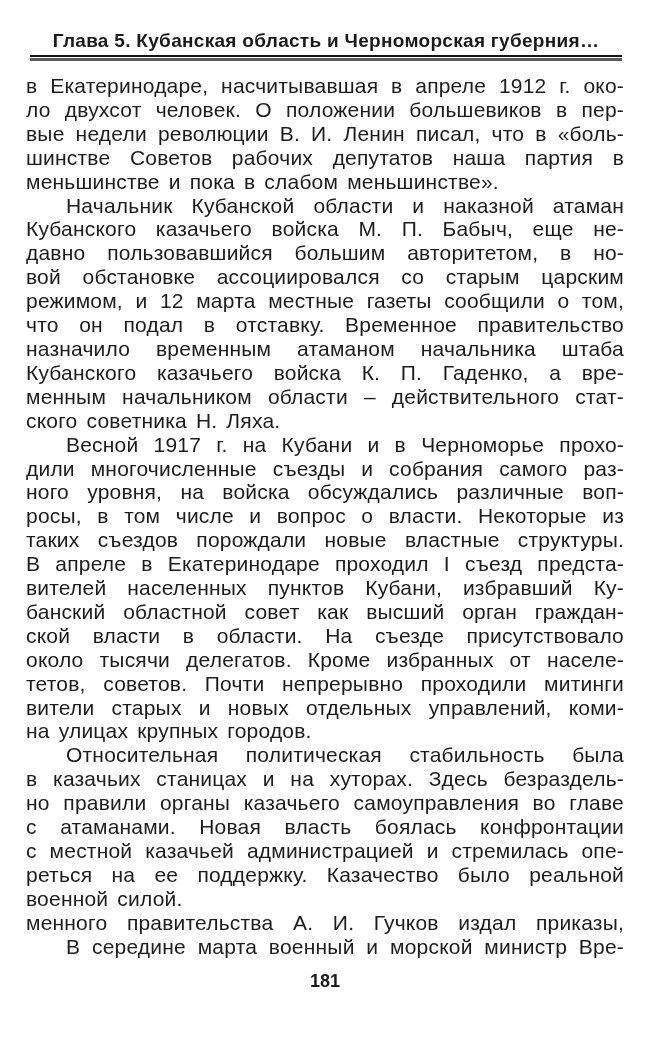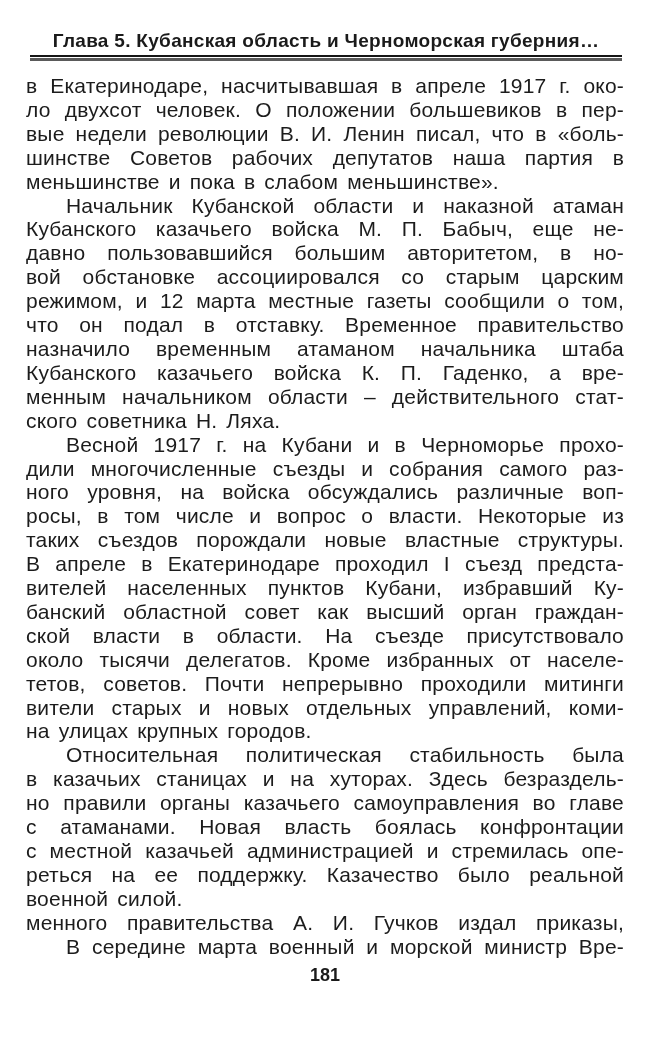--- a/index.html
+++ b/index.html
@@ -47,21 +47,21 @@
     overflow: hidden;
     white-space: nowrap;
   }
   .line.no-just {
     text-align-last: left;
     word-spacing: 3px;
   }
   .line.indent { text-indent: 40px; }
 
   .page-number {
-    margin-top: 6px;
+    margin-top: 12px;
     text-align: center;
     font-weight: bold;
     font-size: 18px;
     color: #1a1a1a;
   }
 </style>
 </head>
 <body>
 
 <div class="page">
@@ -69,21 +69,21 @@
   <div class="running-header">
     <div class="header-title">Глава 5. Кубанская область и Черноморская губерния…</div>
     <div class="header-rule">
       <div class="rule-thin"></div>
       <div class="rule-thick"></div>
     </div>
   </div>
 
   <div class="body-text">
       <div class="para">
-        <div class="line">в Екатеринодаре, насчитывавшая в апреле 1917 г. око-</div>
+        <div class="line">в Екатеринодаре, насчитывавшая в апреле 1912 г. око-</div>
         <div class="line">ло двухсот человек. О положении большевиков в пер-</div>
         <div class="line">вые недели революции В. И. Ленин писал, что в «боль-</div>
         <div class="line">шинстве Советов рабочих депутатов наша партия в</div>
         <div class="line no-just">меньшинстве и пока в слабом меньшинстве».</div>
       </div>
       <div class="para">
         <div class="line indent">Начальник Кубанской области и наказной атаман</div>
         <div class="line">Кубанского казачьего войска М. П. Бабыч, еще не-</div>
         <div class="line">давно пользовавшийся большим авторитетом, в но-</div>
         <div class="line">вой обстановке ассоциировался со старым царским</div>

